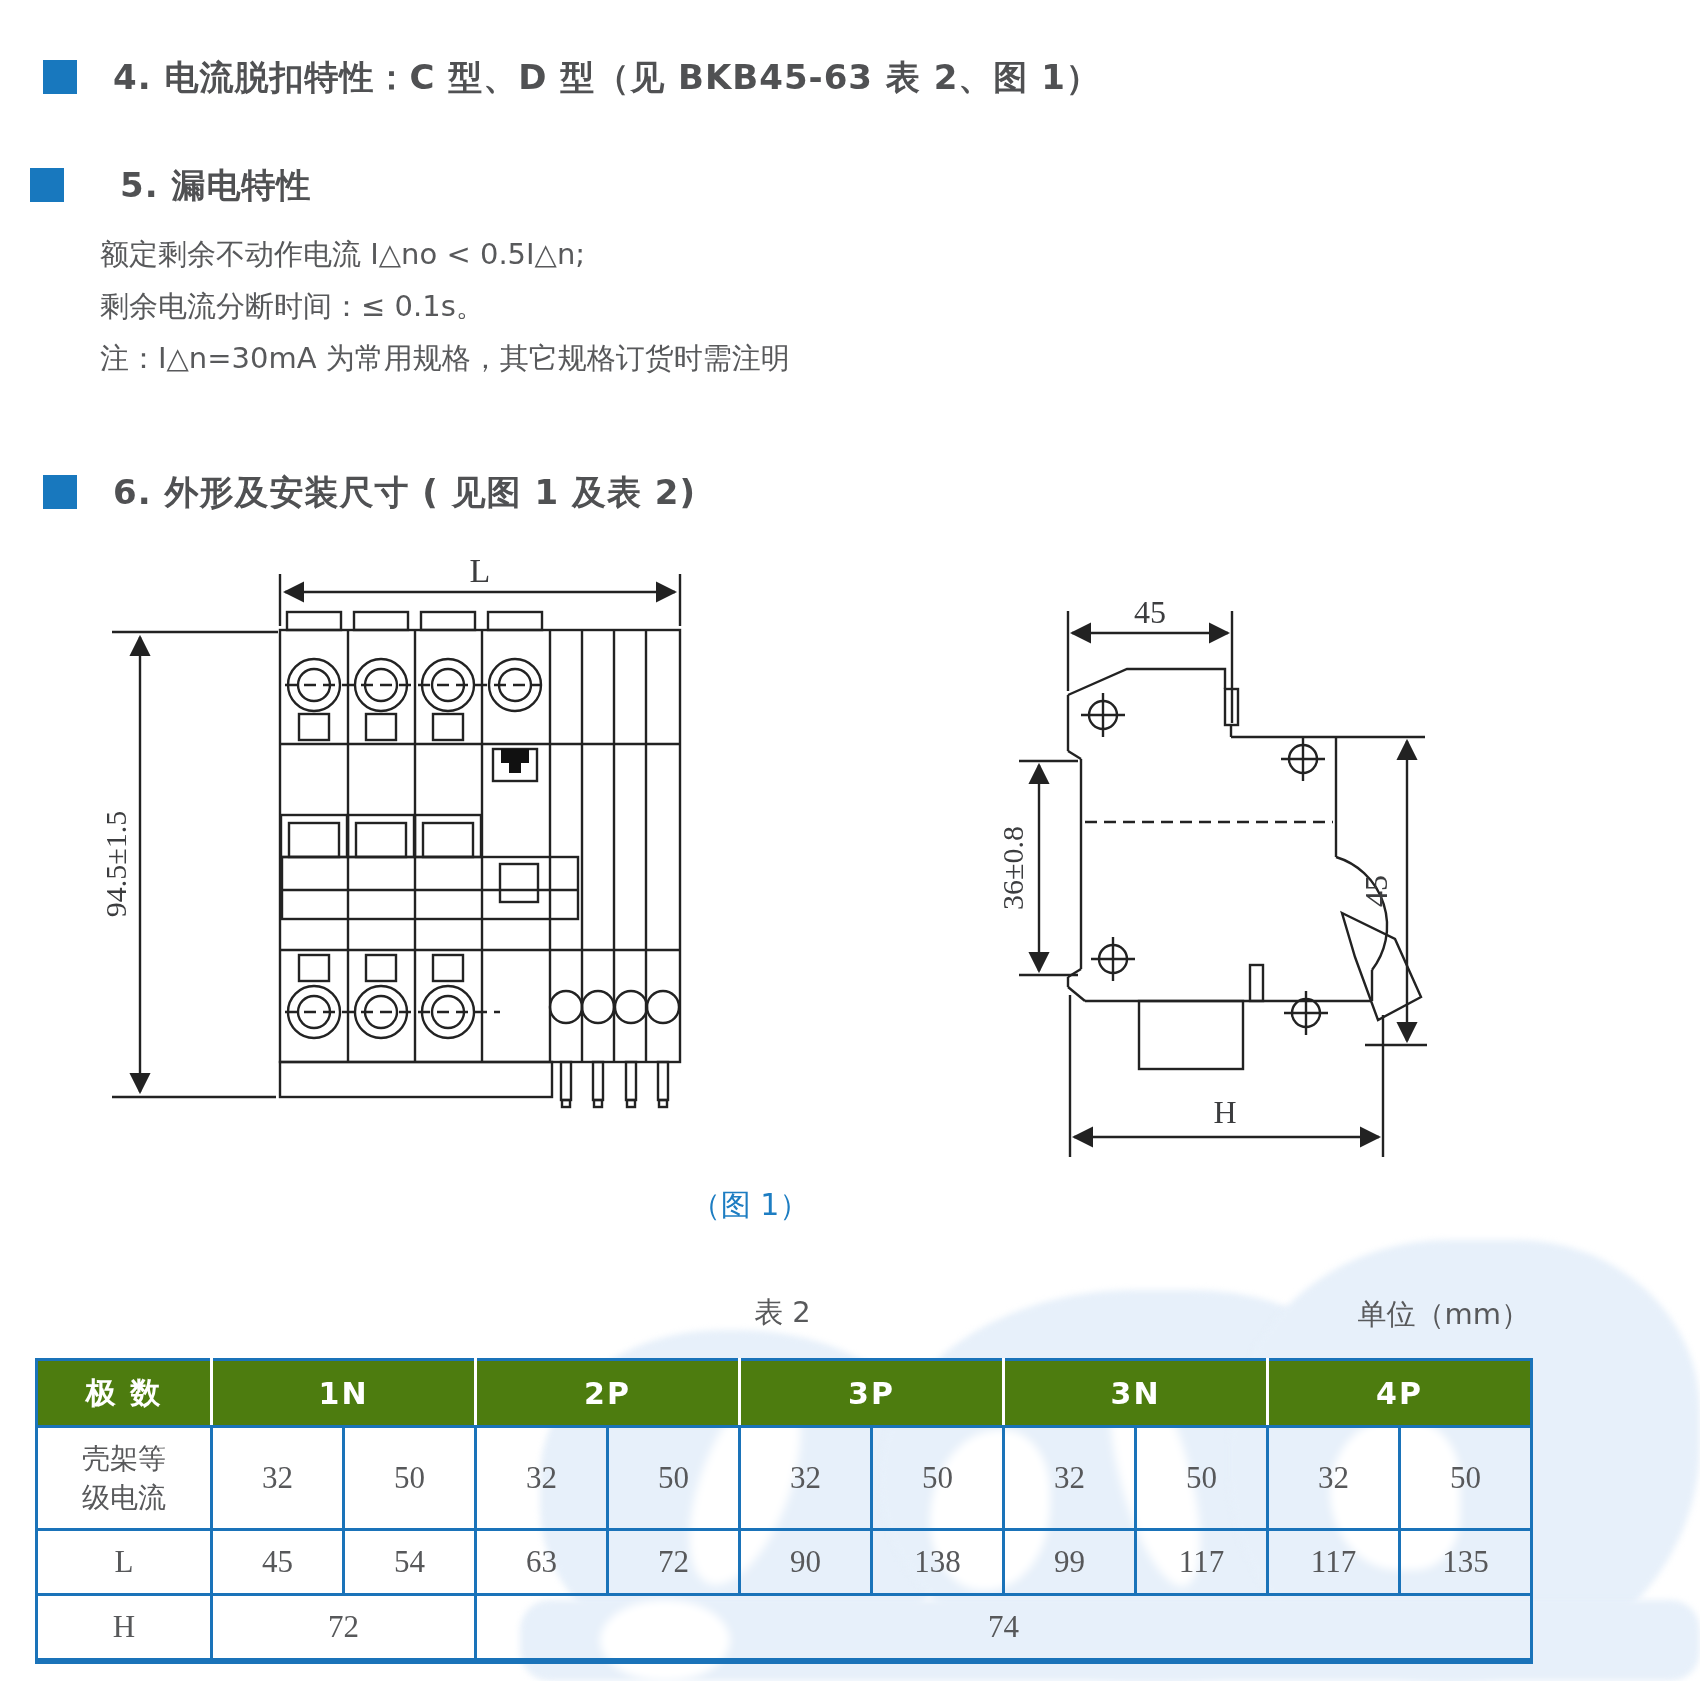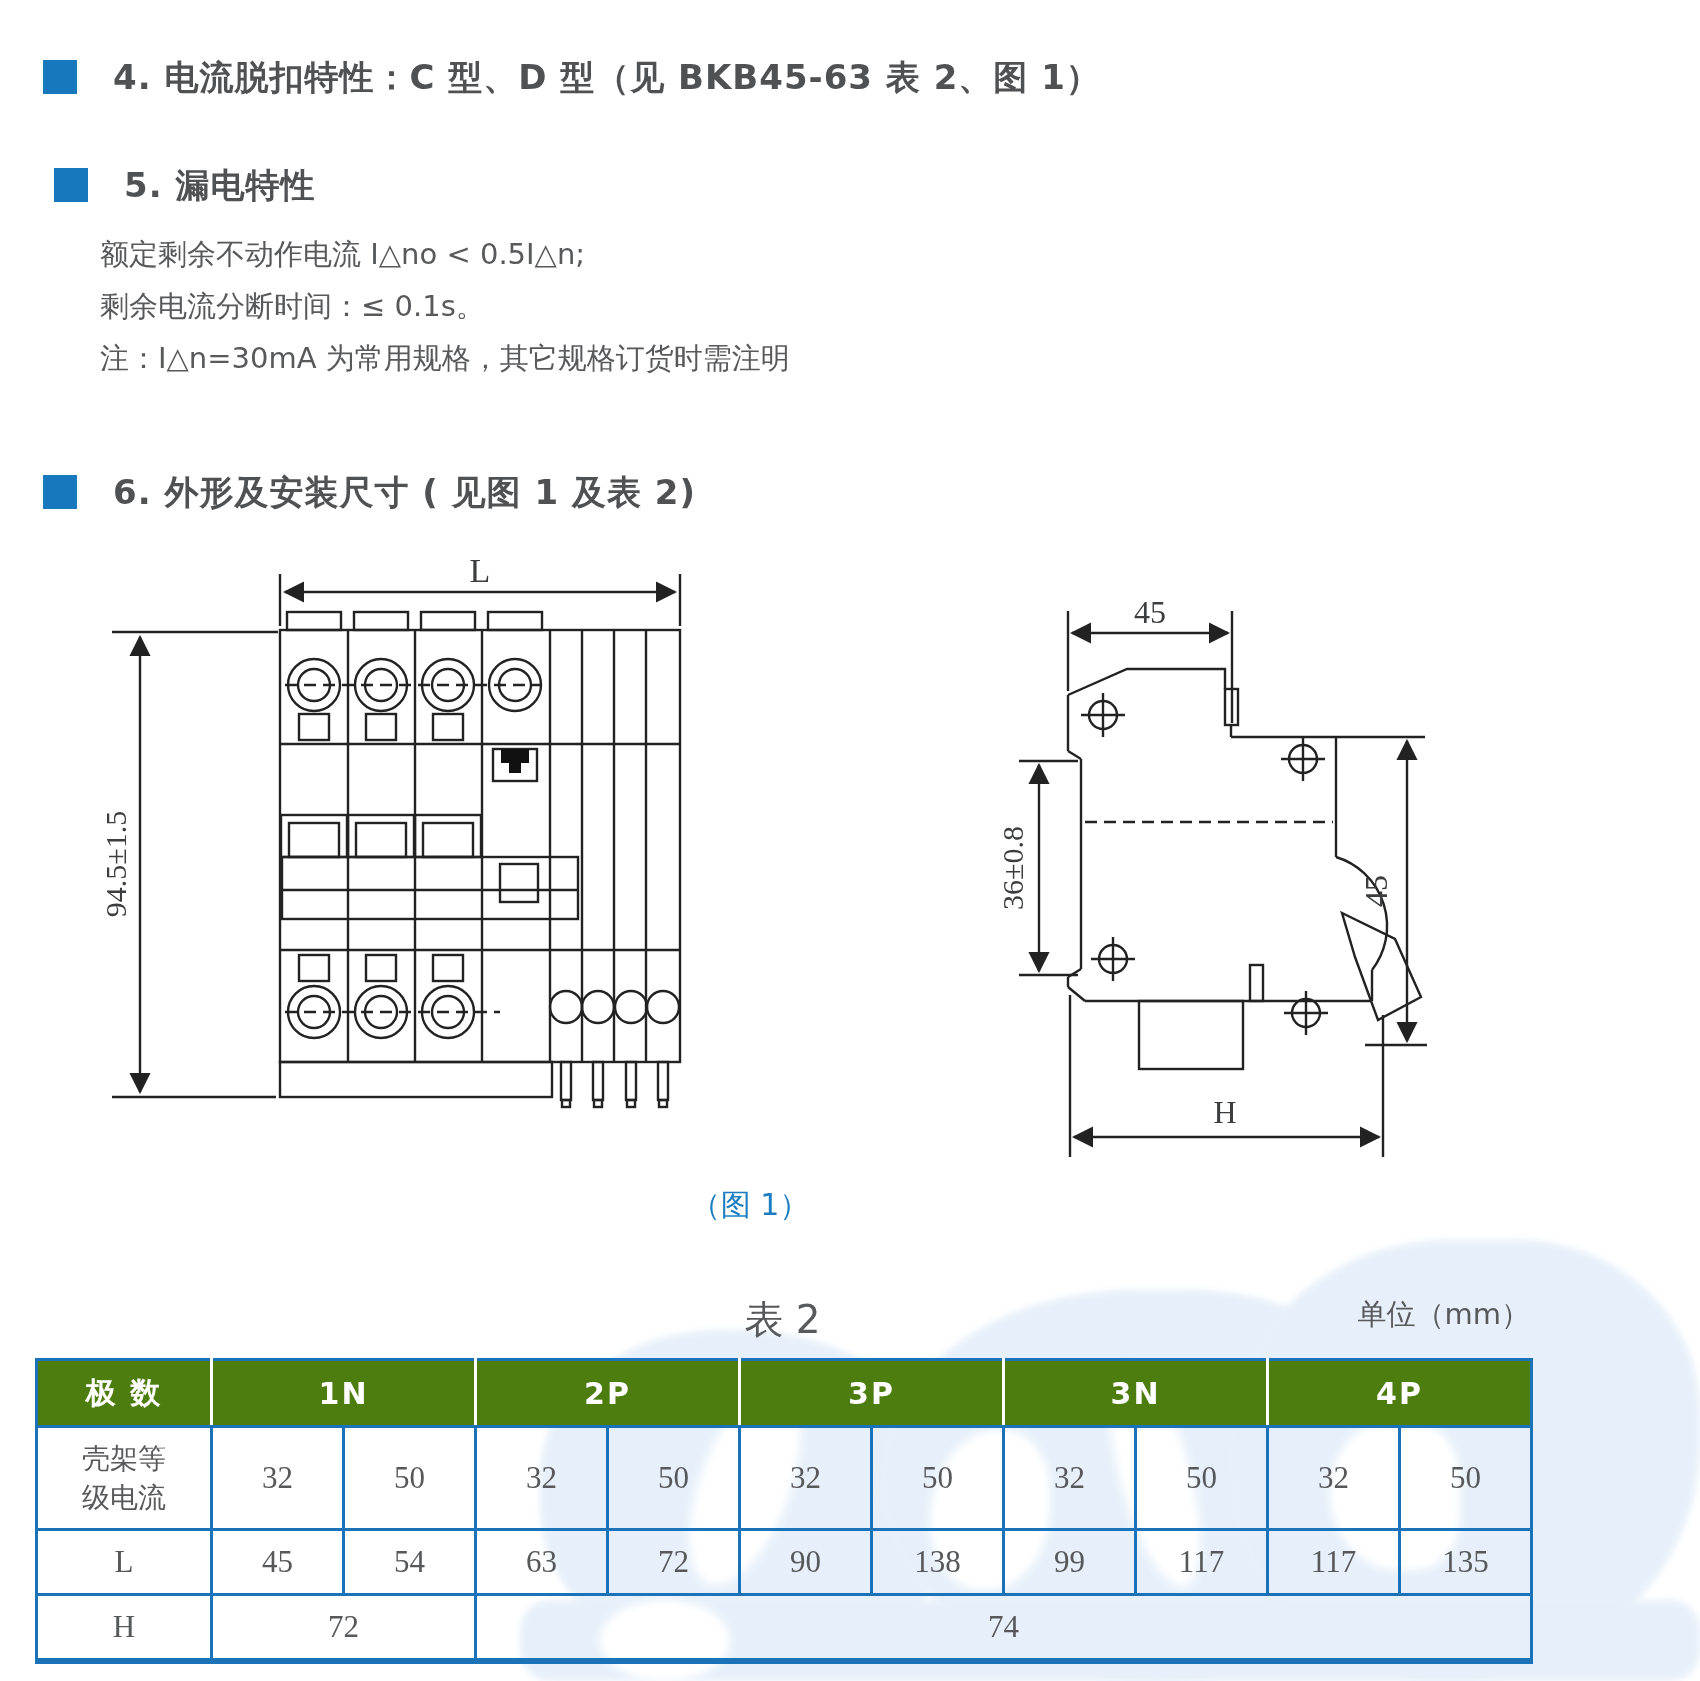--- a/index.html
+++ b/index.html
@@ -22,21 +22,21 @@
   .bodyline { font-size:29px; color:#58595b; line-height:52px; white-space:nowrap; }
 
   
   .figsvg { position:absolute; z-index:1; }
   .figsvg text { fill:#3c3d3f; font-family:"Liberation Serif","DejaVu Serif",serif; }
   .fig-caption { position:absolute; left:600px; top:1185px; width:300px; text-align:center;
                  color:#1d7dc2; font-size:30px; z-index:2; }
 
   
   .table-meta { position:absolute; left:35px; top:1293px; width:1495px; height:40px; z-index:2; }
-  .table-caption { position:absolute; left:0; right:0; text-align:center; font-size:39px; color:#58595b; }
+  .table-caption { position:absolute; left:0; right:0; text-align:center; font-size:29px; color:#58595b; }
   .unit-label { position:absolute; right:0; top:2px; font-size:29px; color:#58595b; }
 
   
   .dim-table { position:absolute; left:35px; top:1358px; width:1495px; z-index:1;
                border-collapse:collapse; table-layout:fixed;
                border:3px solid #1a73b9; }
   .dim-table col.label-col { width:175px; }
   .dim-table col.data-col { width:132px; }
   .dim-table th { background:#4d7c0f; color:#ffffff; font-size:30px; font-weight:bold;
                   height:62px; border-right:3px solid #ffffff; border-bottom:3px solid #1a73b9;
@@ -64,21 +64,21 @@
   <div class="wm wm-white" style="left:930px; top:1430px; width:120px; height:160px; border-radius:60% 40% 55% 45%;"></div>
   <div class="wm wm-white" style="left:1120px; top:1360px; width:70px; height:230px; border-radius:50%; transform:rotate(-15deg);"></div>
   <div class="wm wm-white" style="left:1330px; top:1420px; width:130px; height:150px; border-radius:55% 45% 40% 60%;"></div>
   <div class="wm wm-white" style="left:600px; top:1600px; width:130px; height:81px; border-radius:50%;"></div>
 
   <div class="heading" style="left:43px; top:55px;">
     <div class="bullet"></div>
     <div class="heading-text">4. 电流脱扣特性：C 型、D 型（见 BKB45-63 表 2、图 1）</div>
   </div>
 
-  <div class="heading" style="left:54px; top:163px;">
+  <div class="heading" style="left:30px; top:163px;gap:20px;">
     <div class="bullet"></div>
     <div class="heading-text">5. 漏电特性</div>
   </div>
 
   <div class="bodylines">
     <div class="bodyline">额定剩余不动作电流 I△no &lt; 0.5I△n;</div>
     <div class="bodyline">剩余电流分断时间：≤ 0.1s。</div>
     <div class="bodyline">注：I△n=30mA 为常用规格，其它规格订货时需注明</div>
   </div>
 

